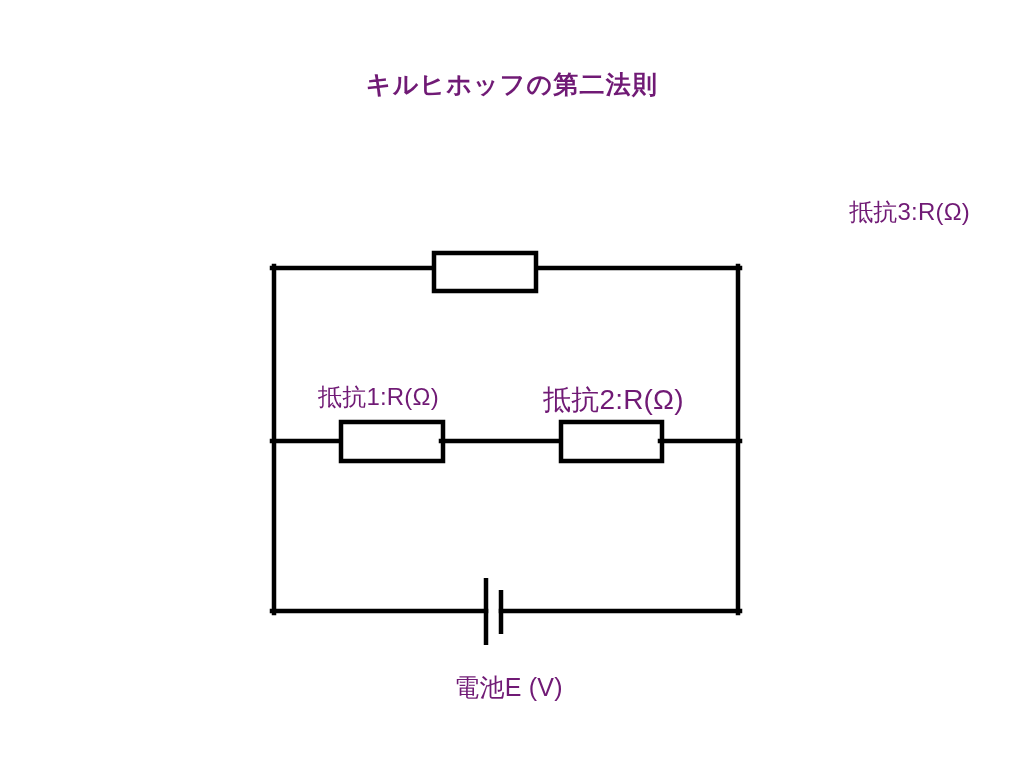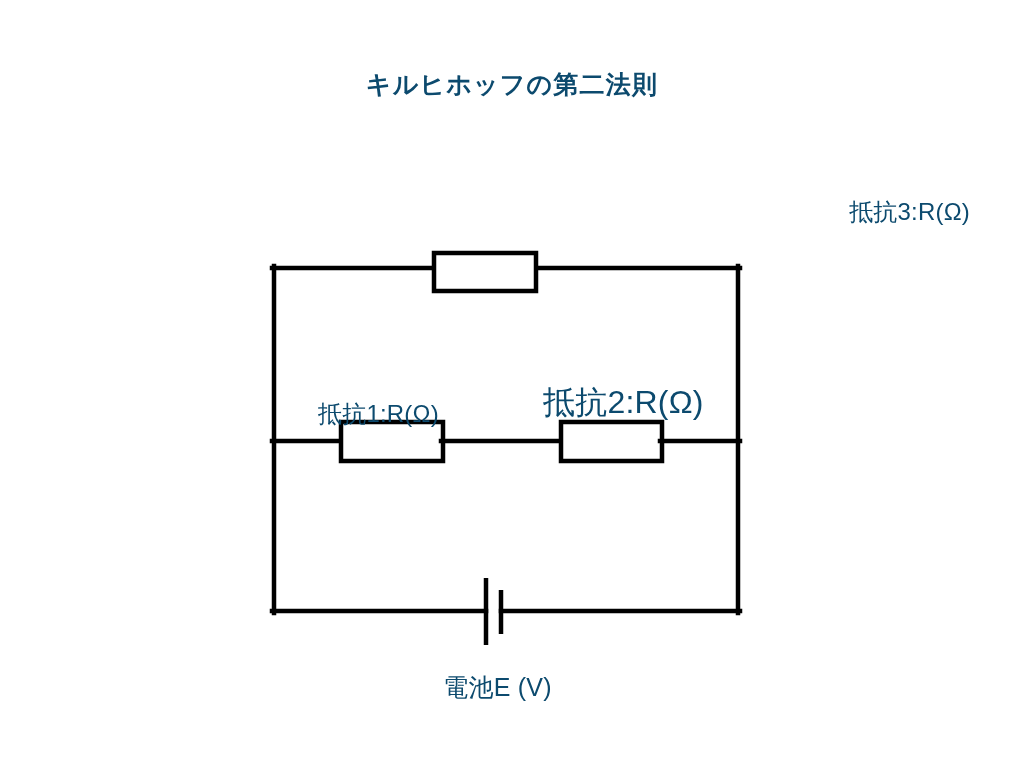--- a/index.html
+++ b/index.html
@@ -20,21 +20,21 @@
     position: absolute;
     left: 0;
     top: 0;
     width: 1024px;
     height: 768px;
   }
 
   .label {
     position: absolute;
     white-space: nowrap;
-    color: #0c4a6e;
+    color: #701a75;
     font-weight: 400;
     letter-spacing: 0.2px;
   }
 
   #title {
     left: 0;
     top: 68px;
     width: 1024px;
     text-align: center;
     font-size: 25px;
@@ -45,32 +45,32 @@
   #label-r3 {
     left: 0;
     top: 196px;
     width: 970px;
     text-align: right;
     font-size: 24px;
   }
 
   #label-r1 {
     left: 318px;
-    top: 398px;
+    top: 381px;
     font-size: 24px;
   }
 
   #label-r2 {
     left: 543px;
     top: 381px;
-    font-size: 32px;
+    font-size: 28px;
   }
 
   #label-battery {
-    left: 0;
+    left: 11px;
     top: 671px;
     width: 995px;
     text-align: center;
     font-size: 25px;
   }
 </style>
 </head>
 <body>
 
 <svg id="canvas" viewBox="0 0 1024 768">

